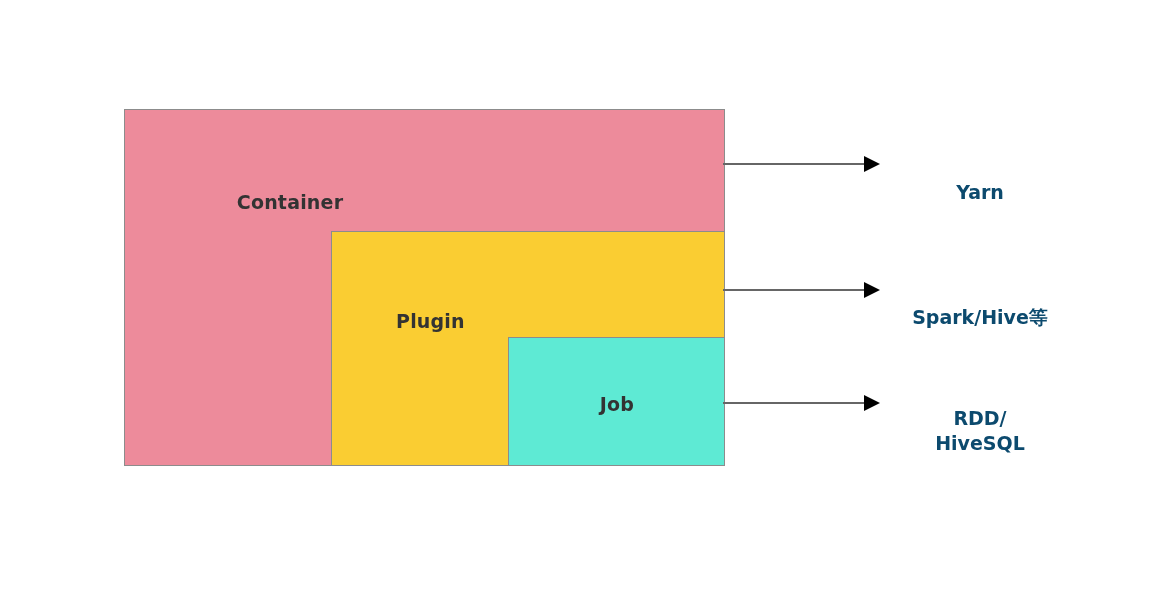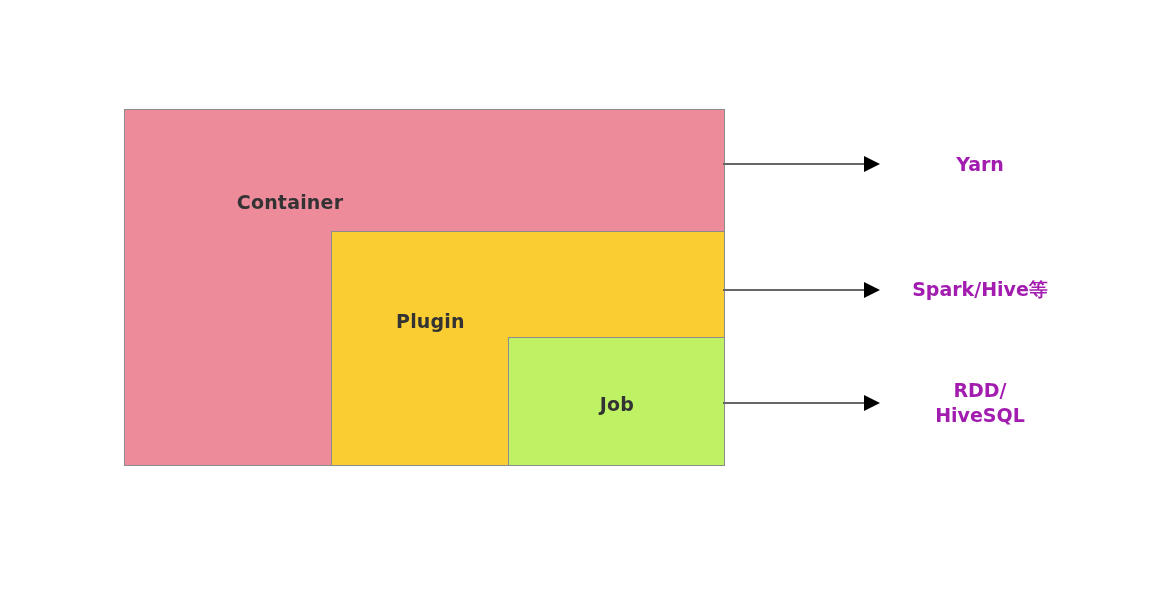--- a/index.html
+++ b/index.html
@@ -65,21 +65,21 @@
     top: 78px;
     width: 150px;
     text-align: left;
   }
 
   #box-job {
     left: 508px;
     top: 337px;
     width: 217px;
     height: 129px;
-    background: #bef264;
+    background: #5eead4;
     z-index: 3;
   }
   #box-job .box-label {
     position: absolute;
     left: 33px;
     top: 55px;
     width: 150px;
     text-align: center;
   }
 
@@ -118,24 +118,25 @@
   #conn-rdd    { left: 723px; top: 393px; width: 157px; }
   #conn-rdd    .conn-line { width: 141px; }
   #conn-rdd    .conn-head { left: 141px; }
 
   
   .side-label {
     position: absolute;
     z-index: 5;
     font-size: 19px;
     font-weight: 700;
-    color: #a21caf;
+    color: #0c4a6e;
     text-align: center;
     line-height: 25px;
     white-space: pre-line;
+    margin-top: 28px;
   }
   #label-yarn  { left: 880px; top: 152px; width: 200px; }
   #label-spark { left: 880px; top: 277px; width: 200px; }
   #label-rdd   { left: 880px; top: 378px; width: 200px; }
 </style>
 </head>
 <body>
 
 <div id="canvas">
 

